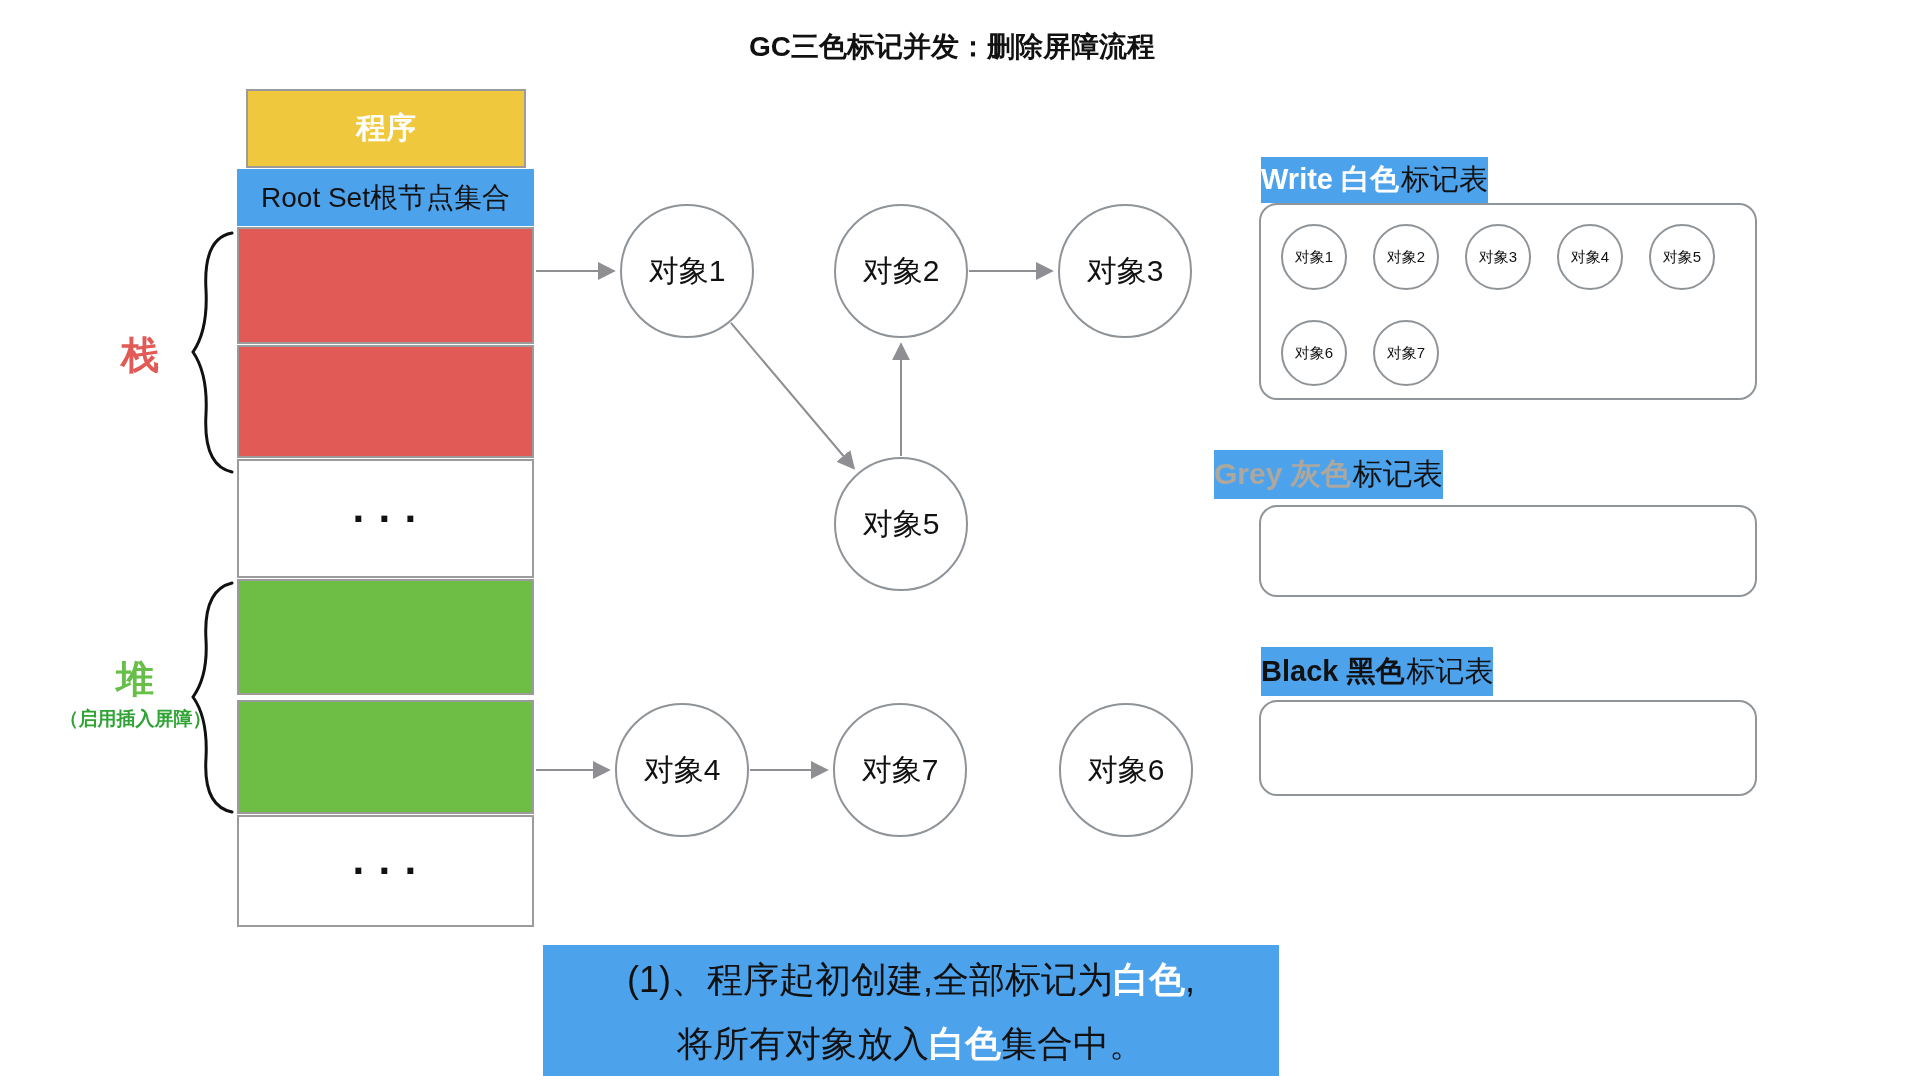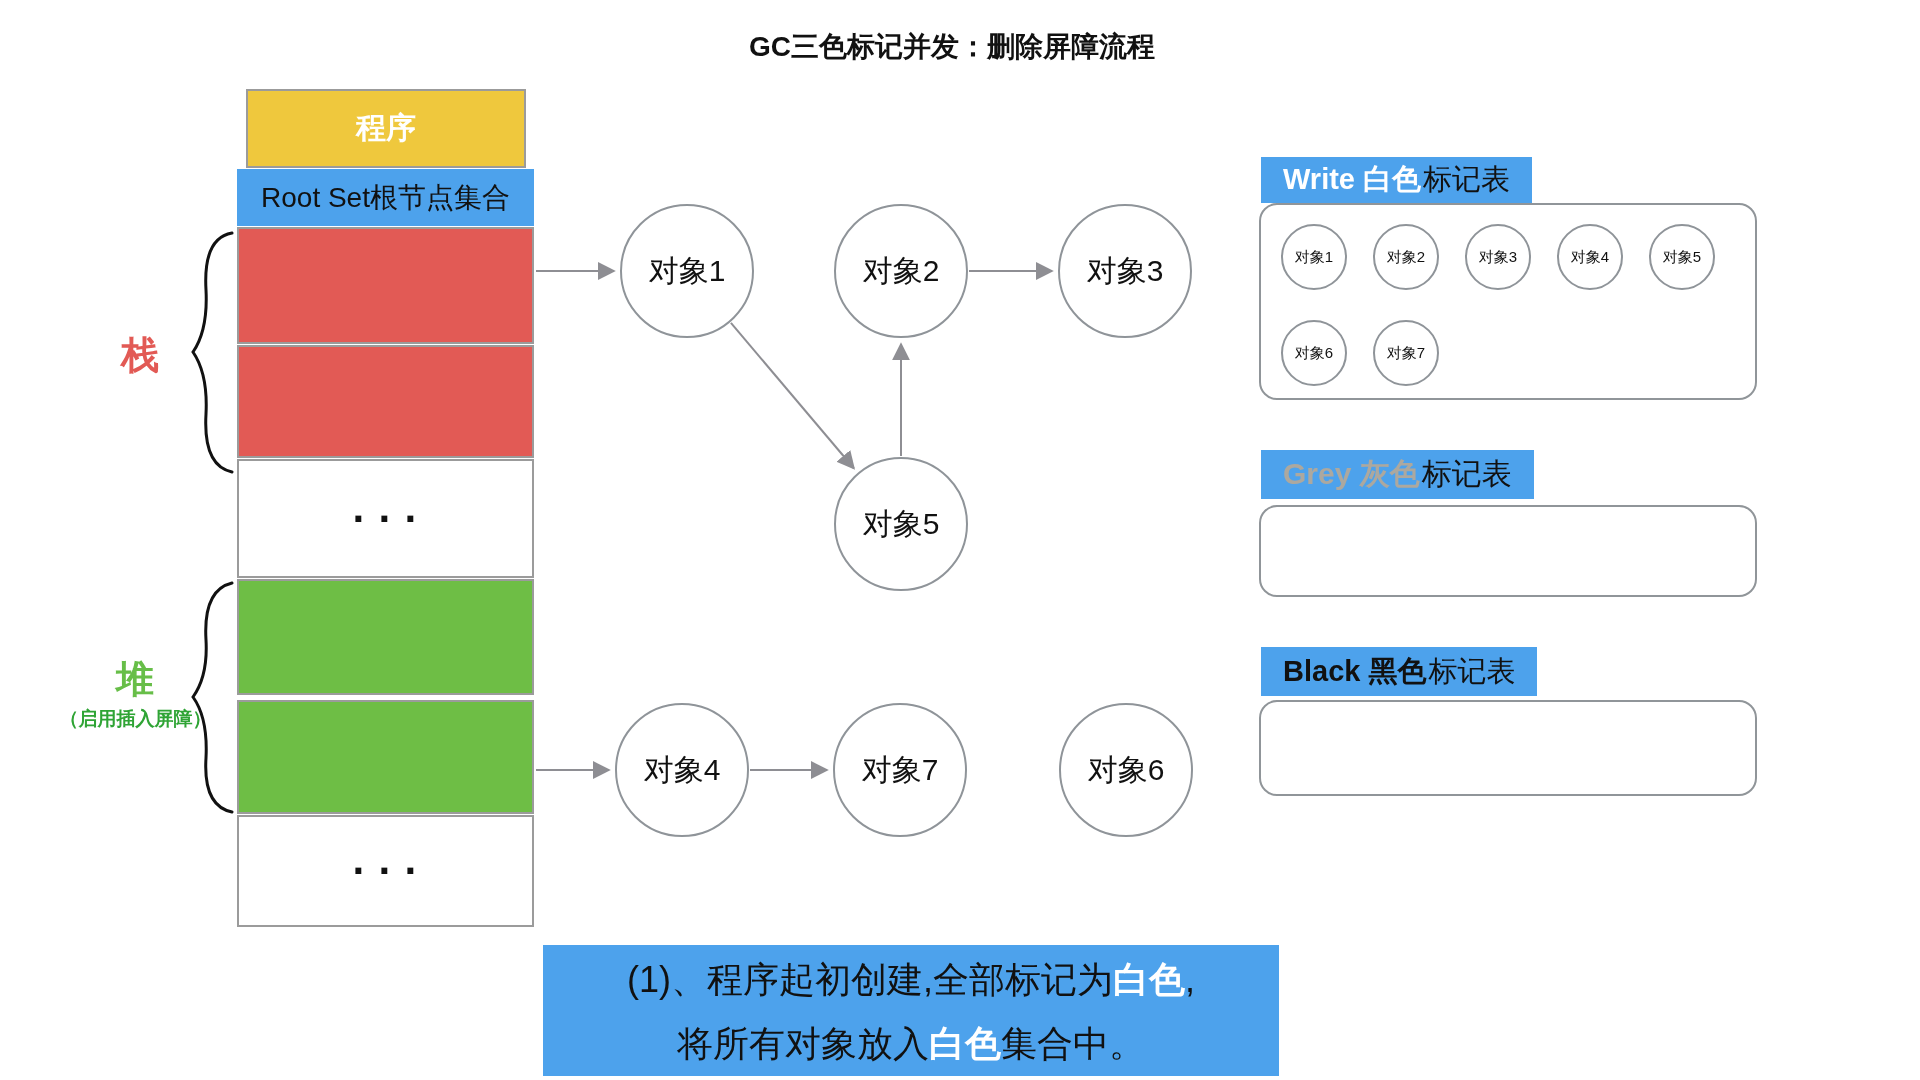--- a/index.html
+++ b/index.html
@@ -34,25 +34,25 @@
   
   .overlay{position:absolute;left:0;top:0;pointer-events:none;}
   .brace{fill:none;stroke:#111;stroke-width:3;stroke-linecap:round;}
   .edge{stroke:#8e8e93;stroke-width:2;}
   
   .node{position:absolute;width:134px;height:134px;box-sizing:border-box;
         border:2px solid #8F9499;border-radius:50%;background:#fff;
         display:flex;align-items:center;justify-content:center;font-size:30px;z-index:3;}
   
   .hdr{position:absolute;height:46px;display:inline-flex;align-items:center;
-       padding:0 22px;background:#4DA2EC;font-size:29px;white-space:nowrap;z-index:4;}
+       padding:0 0;background:#4DA2EC;font-size:29px;white-space:nowrap;z-index:4;}
   .hdr .strong{font-weight:700;margin-right:2px;}
   .hdr-white{left:1261px;top:157px;}
   .hdr-white .strong{color:#ffffff;}
-  .hdr-grey{left:1261px;top:450px;height:49px;font-size:30px;}
+  .hdr-grey{left:1214px;top:450px;height:49px;font-size:30px;}
   .hdr-grey .strong{color:#ACA89F;}
   .hdr-black{left:1261px;top:647px;height:49px;font-size:29px;}
   .hdr-black .strong{color:#111;}
   .tbox{position:absolute;box-sizing:border-box;border:2px solid #909599;border-radius:18px;
         background:#fff;}
   .tbox-white{left:1259px;top:203px;width:498px;height:197px;padding:19px 0 0 20px;}
   .tbox-grey{left:1259px;top:505px;width:498px;height:92px;}
   .tbox-black{left:1259px;top:700px;width:498px;height:96px;}
   .trow{display:flex;gap:26px;}
   .trow + .trow{margin-top:30px;}

